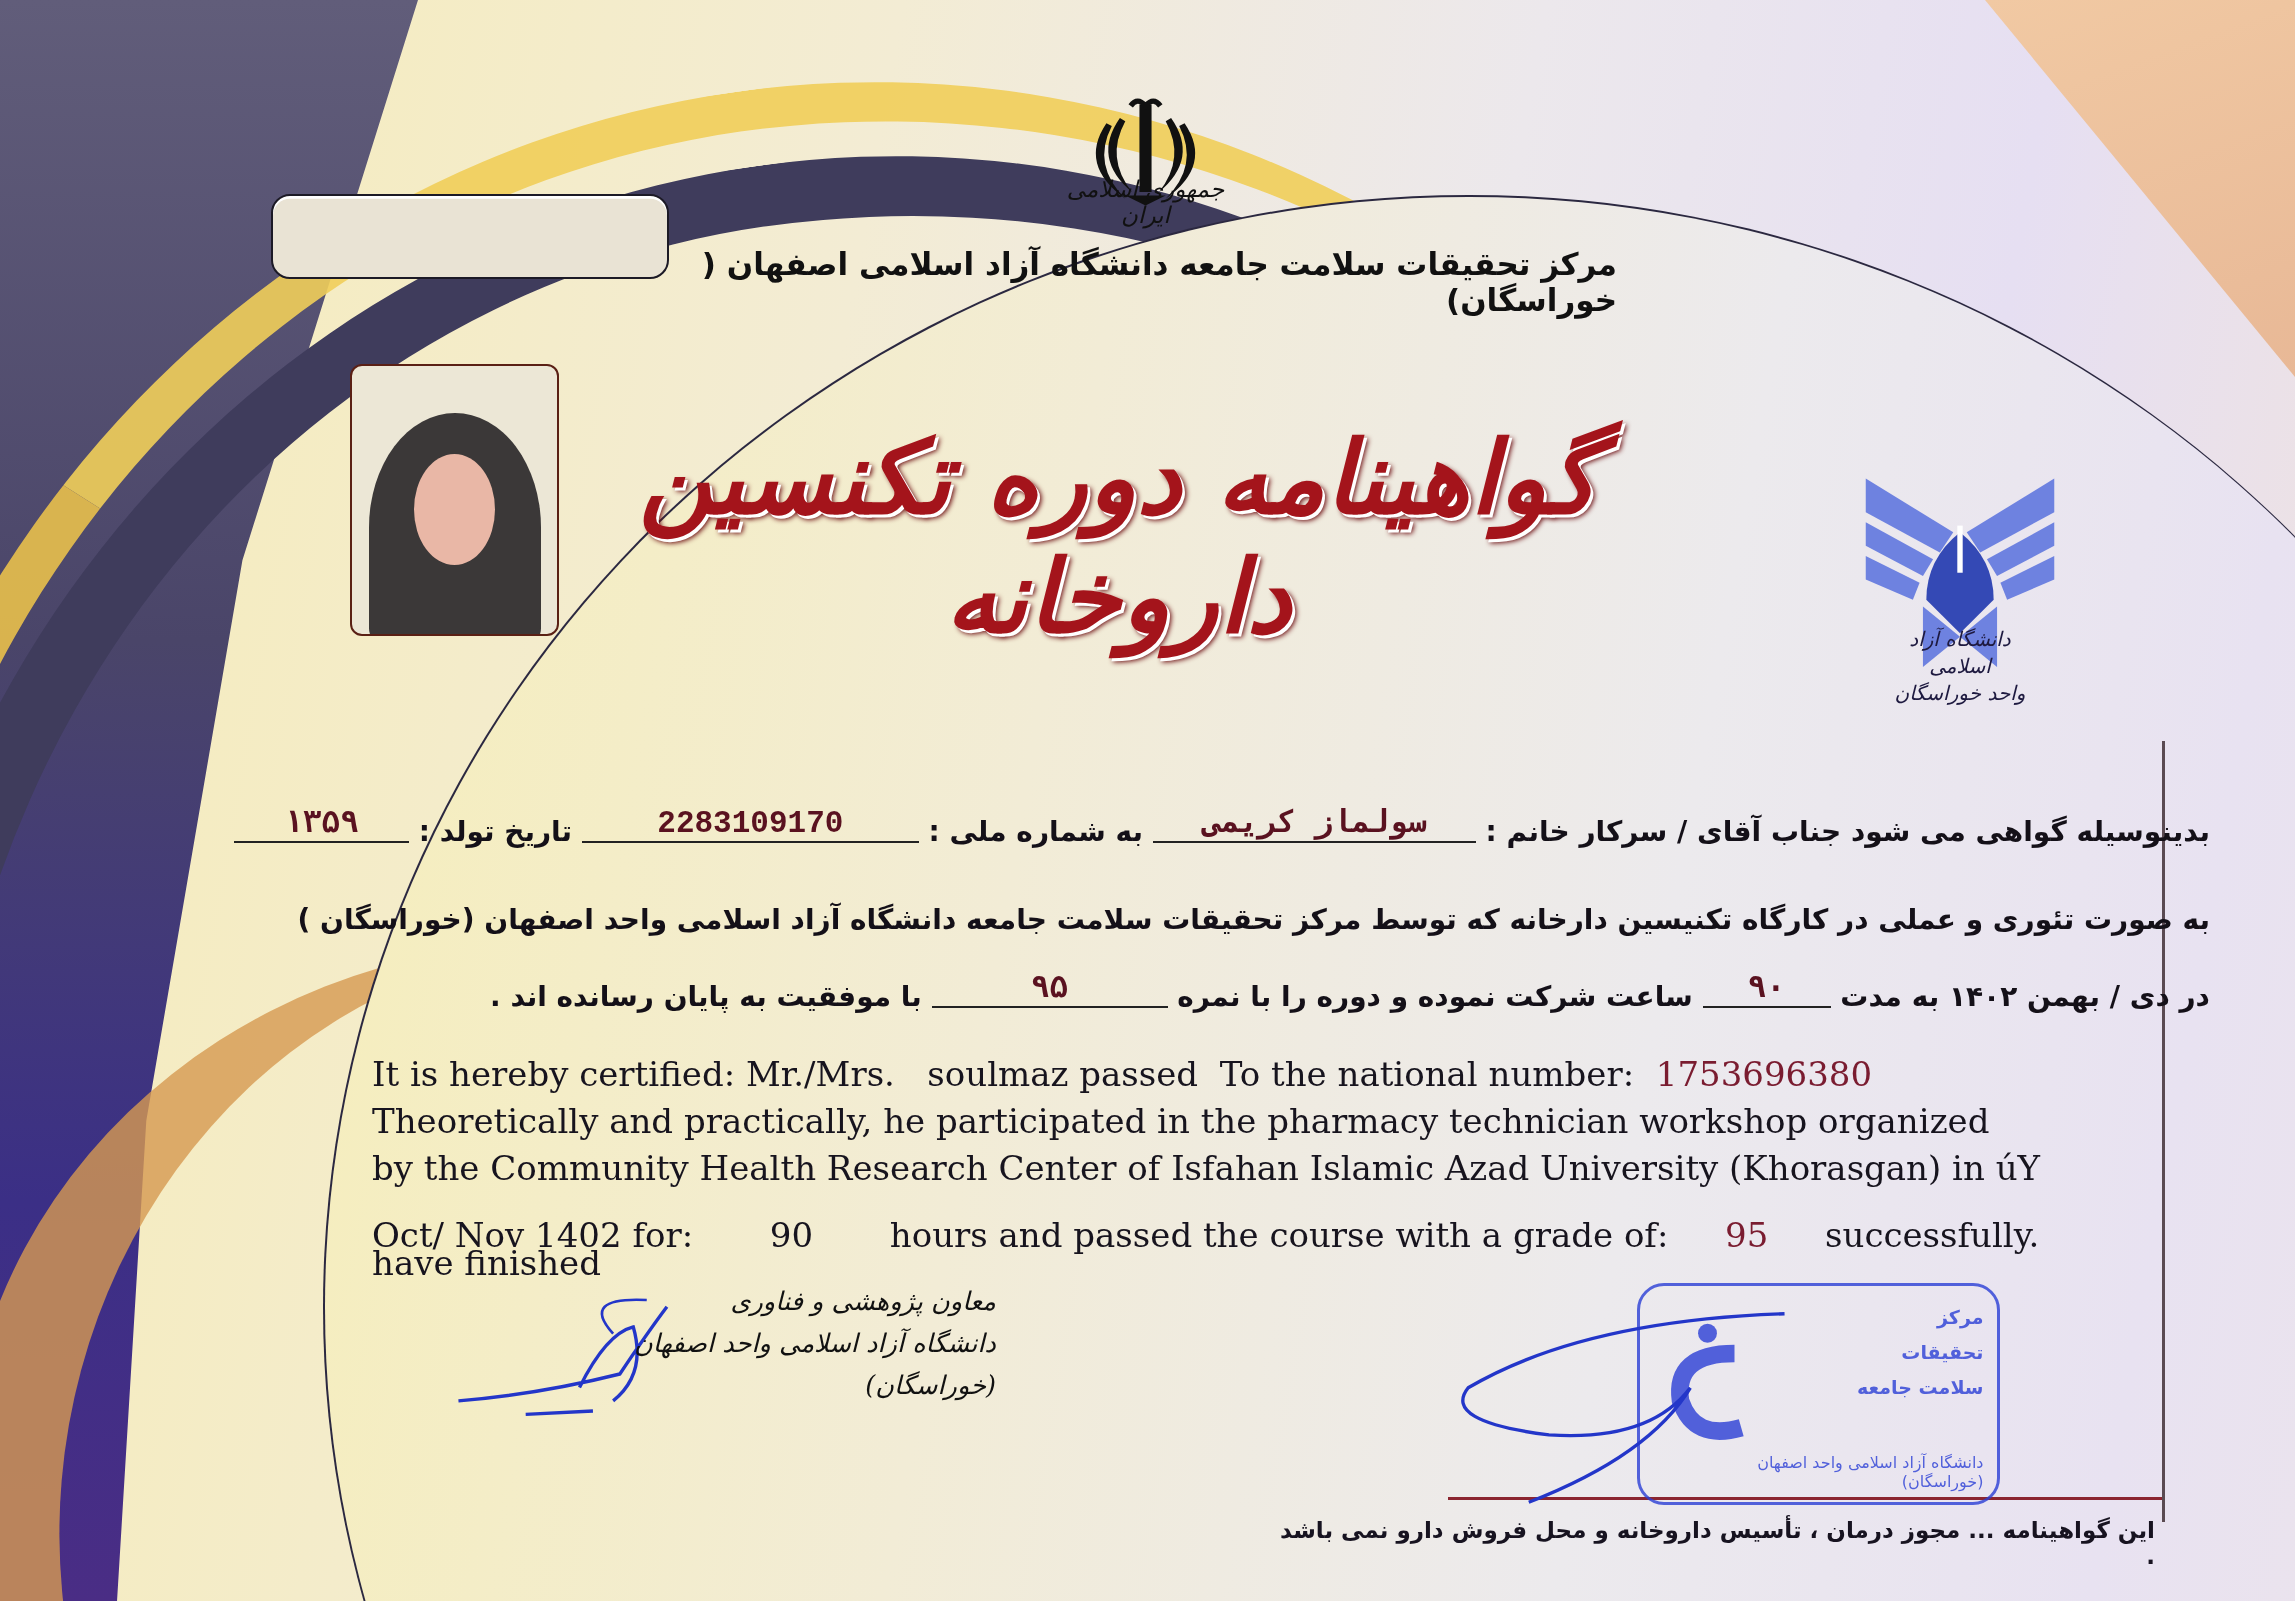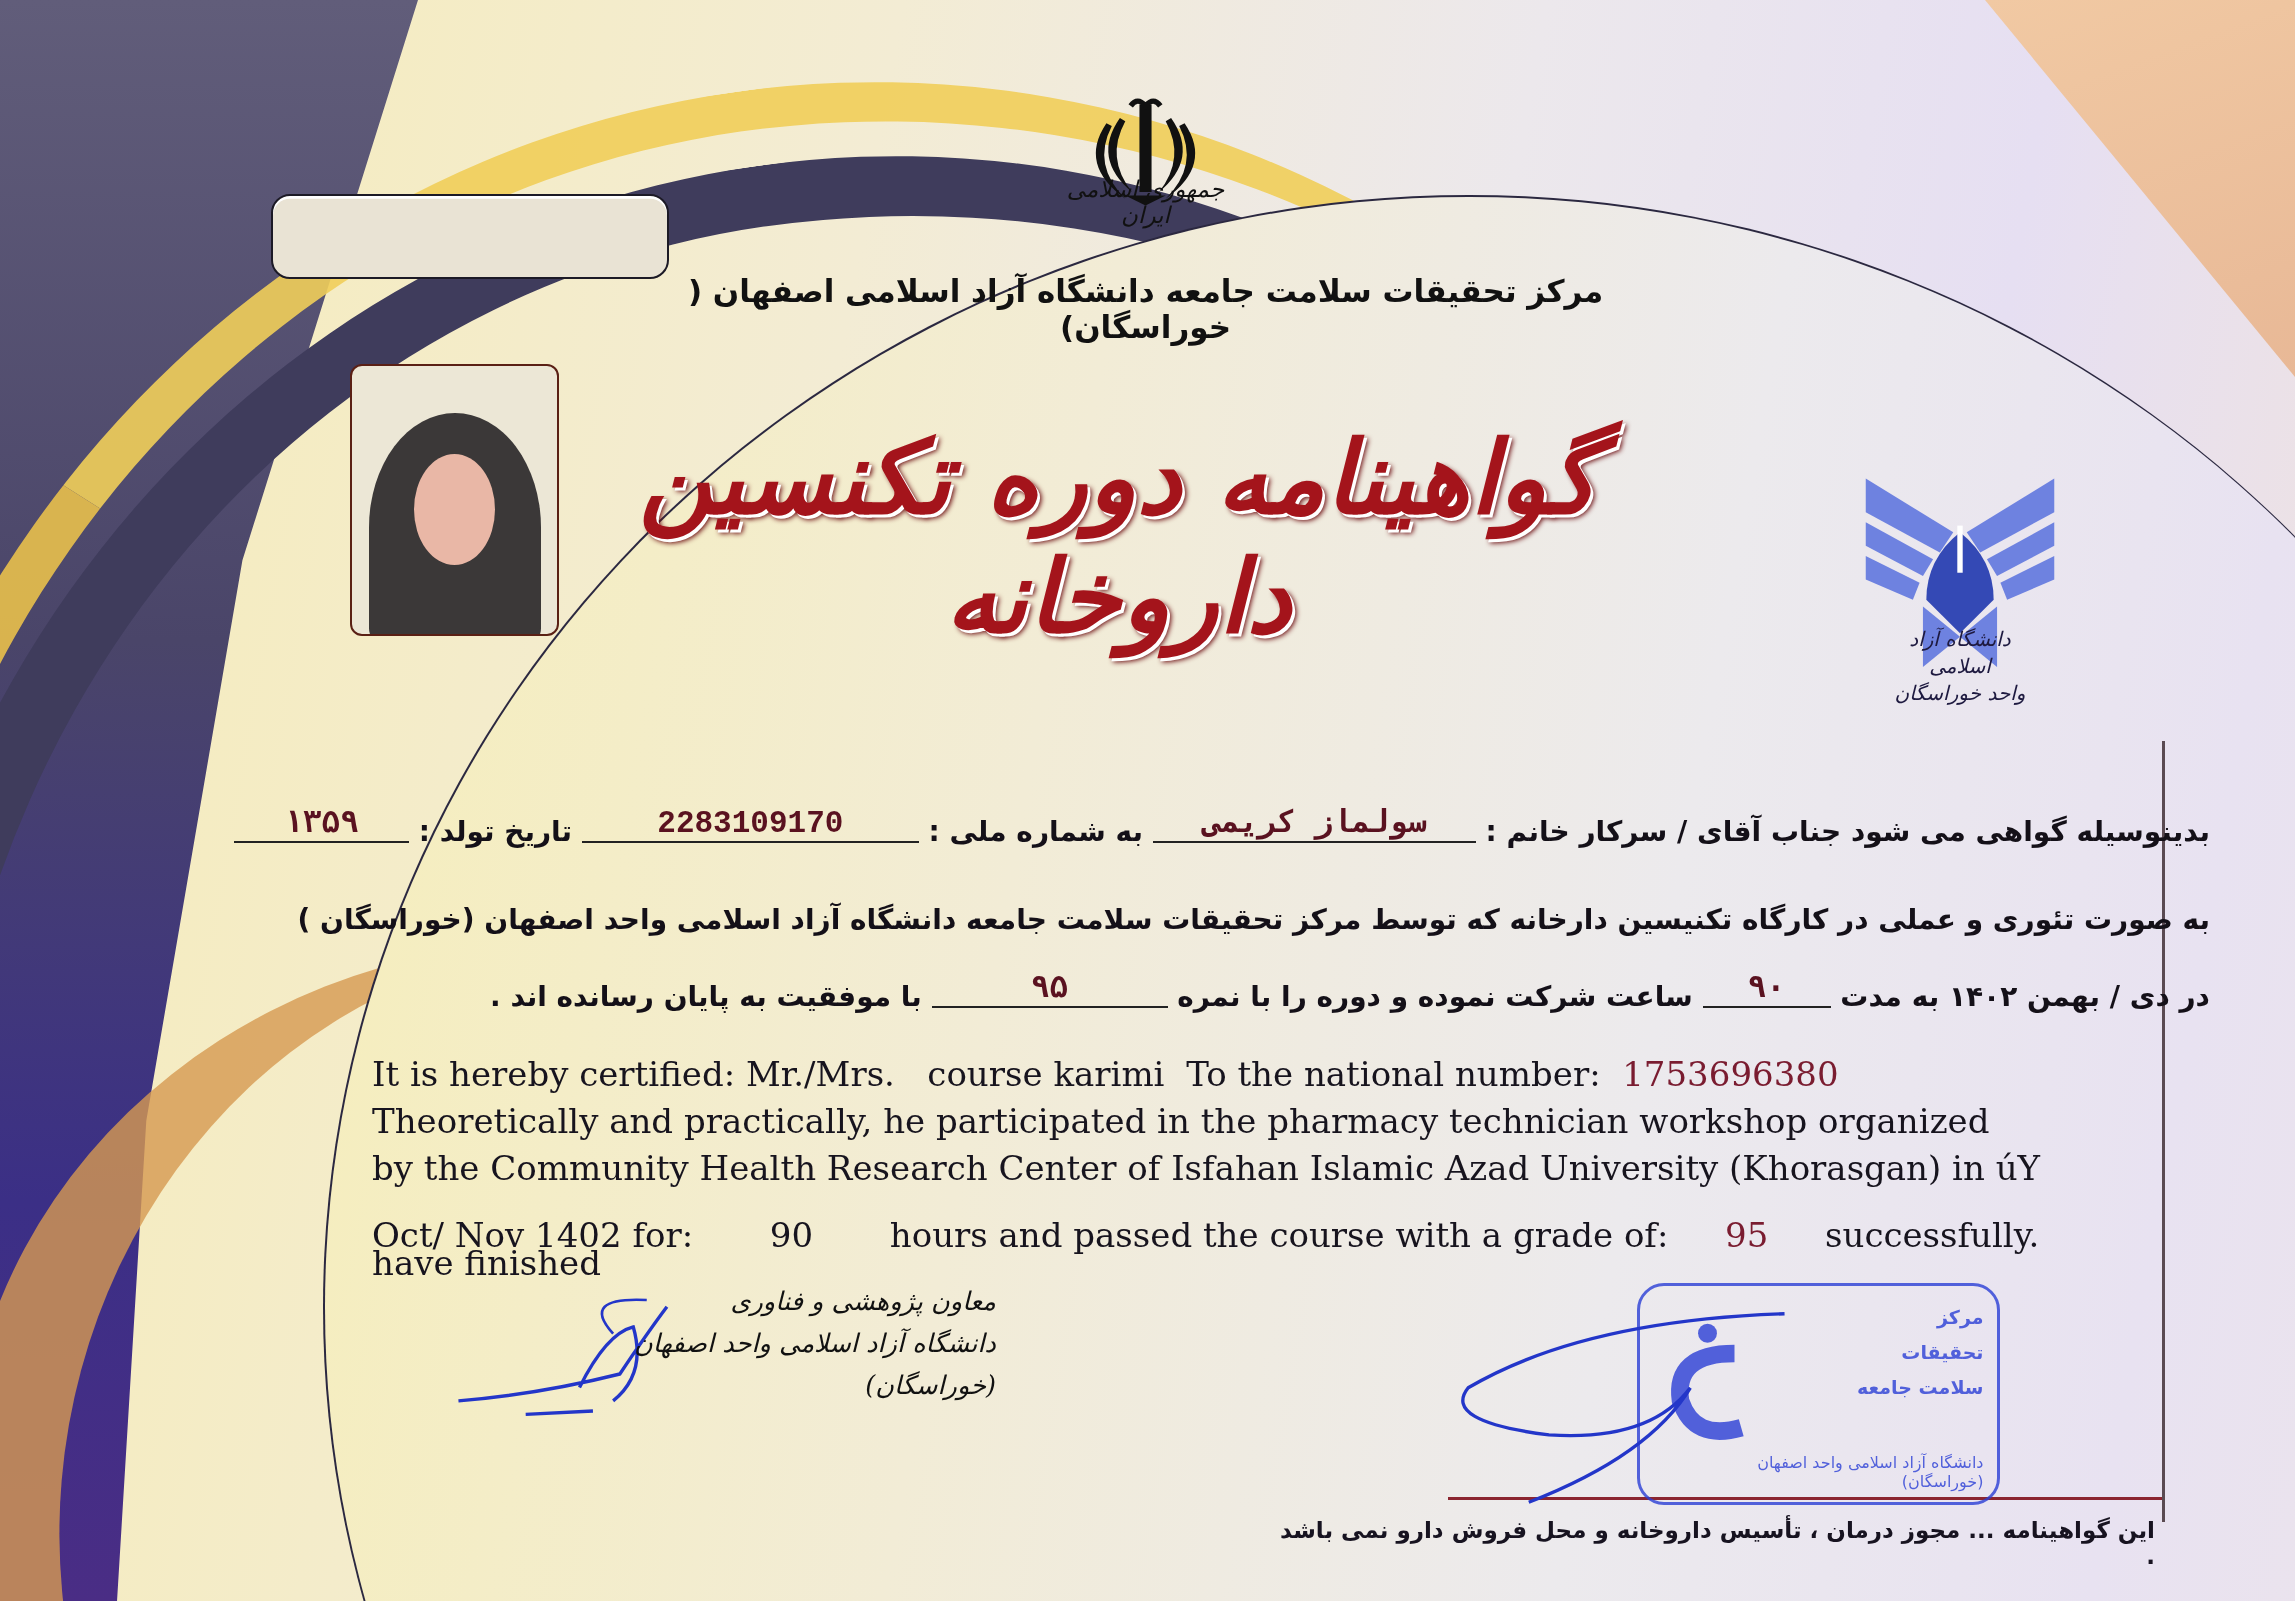--- a/index.html
+++ b/index.html
@@ -22,22 +22,22 @@
   .peach{position:absolute;right:0;top:0;width:310px;height:377px;
     background:linear-gradient(160deg,#f1c9a3,#e8b896);clip-path:polygon(0 0,100% 0,100% 100%,40% 40%);}
   .right-rule{position:absolute;left:2162px;top:741px;width:2.7px;height:781px;background:#5a4a52;}
   .foot-rule{position:absolute;left:1448px;top:1497px;width:714px;height:3.4px;background:#8b2530;}
 
   .emblem{position:absolute;left:1078px;top:91px;width:135px;height:128px;}
   .emblem-text{position:absolute;left:1051px;top:176px;width:189px;text-align:center;
     font-family:"DejaVu Serif",serif;font-size:23px;font-style:italic;color:#111;}
   .blank-box{position:absolute;left:271px;top:194px;width:394px;height:81px;border-radius:19px;
     background:#e9e3d4;border:2.7px solid #1c1a26;box-shadow:0 2.7px 0 #fff inset;}
-  .org-title{position:absolute;left:674px;top:246px;width:943px;text-align:center;
-    font-size:31px;font-weight:bold;color:#111;direction:rtl;margin-top:27px;}
+  .org-title{position:absolute;left:674px;top:246px;width:943px;
+    font-size:31px;font-weight:bold;color:#111;direction:rtl;}
   .photo{position:absolute;left:350px;top:364px;width:205px;height:268px;border-radius:12px;
     border:2.7px solid #5a2015;background:#ece7d6;overflow:hidden;}
   .photo .hijab{position:absolute;left:17px;top:47px;width:172px;height:229px;
     background:#3b3838;border-radius:50% 50% 6% 6%;}
   .photo .face{position:absolute;left:62px;top:88px;width:81px;height:111px;
     background:#e9b7a6;border-radius:50%;}
   .main-title{position:absolute;left:593px;top:418px;width:1051px;text-align:center;direction:rtl;
     font-family:"DejaVu Serif",serif;font-size:101px;font-style:italic;font-weight:bold;
     color:#a4141b;text-shadow:2.7px 2.7px 0 #fff,4px 4px 5.4px #6b0c10;}
   .univ-logo{position:absolute;left:1859px;top:438px;width:202px;height:256px;}
@@ -125,21 +125,21 @@
   <div class="fa-line" style="right:85px;top:977px;">
     <span>در دی / بهمن ۱۴۰۲ به مدت</span>
     <span class="fill" style="width:128px;">۹۰</span>
     <span>ساعت شرکت نموده و دوره را با نمره</span>
     <span class="fill" style="width:236px;">۹۵</span>
     <span>با موفقیت به پایان رسانده اند .</span>
   </div>
 
   <div class="en" style="top:1054px;">
     <span>It is hereby certified: Mr./Mrs.</span>&nbsp;&nbsp;
-    <span>course karimi</span>&nbsp;
+    <span>soulmaz passed</span>&nbsp;
     <span>To the national number:</span>&nbsp;
     <span class="red">1753696380</span>
   </div>
   <div class="en" style="top:1101px;">Theoretically and practically, he participated in the pharmacy technician workshop organized</div>
   <div class="en" style="top:1148px;">by the Community Health Research Center of Isfahan Islamic Azad University (Khorasgan) in úY</div>
   <div class="en" style="top:1196px;">
     <span>Oct/ Nov 1402 for:</span>
     <span style="display:inline-block;width:175px;text-align:center;margin-top:19px;">90</span>
     <span>hours and passed the course with a grade of:</span>
     <span class="red" style="display:inline-block;width:135px;text-align:center;">95</span>

